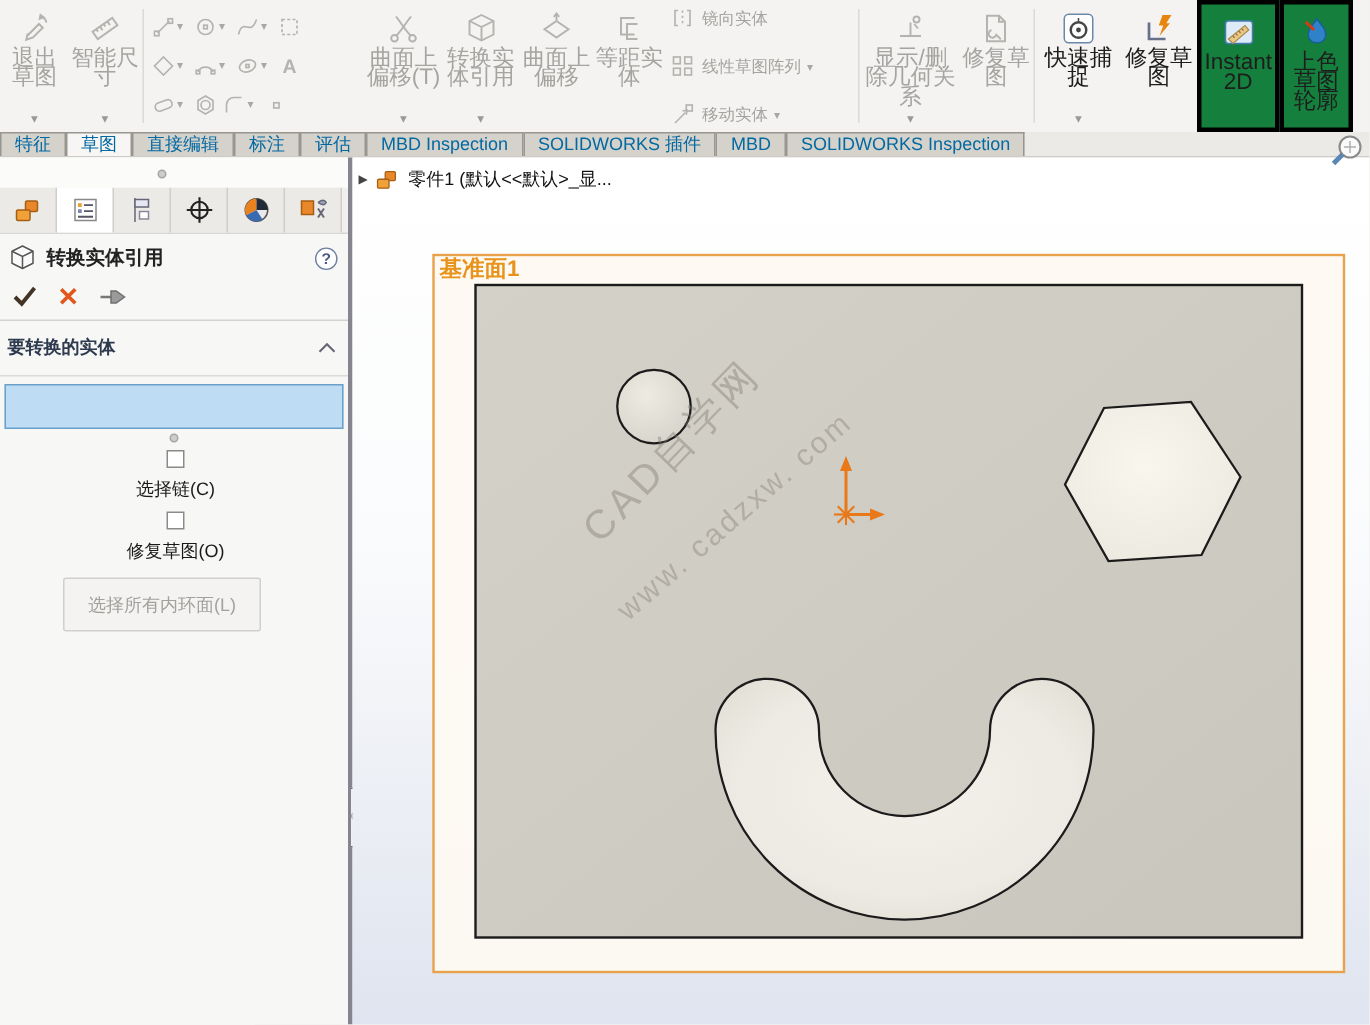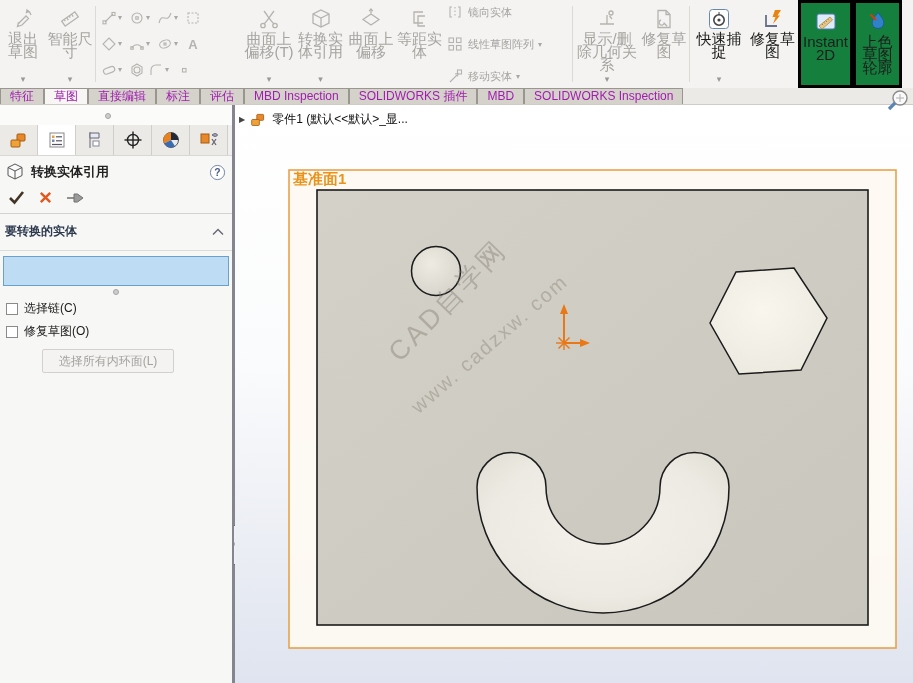--- a/index.html
+++ b/index.html
@@ -45,21 +45,21 @@
   .sg-glyph { fill:#b5b3b0; font-size:13px; font-weight:bold; }
 
   
   .tabstrip {
     position:absolute; top:88px; left:0; width:913px; height:17px;
     background:#eceae6; border-bottom:1px solid #cfccc7; display:flex; box-sizing:border-box;
   }
   .tab {
     font-size:12px; line-height:15px; padding:0 9px;
     background:#d5d2cc; border:1px solid #98968f; border-bottom:none;
-    color:#a21caf; white-space:nowrap; box-sizing:border-box;
+    color:#0369a1; white-space:nowrap; box-sizing:border-box;
   }
   .tab.active { background:#f7f6f4; }
 
   
   .main { position:absolute; top:105px; left:0; width:913px; height:578px; }
 
   
   .pm-panel { position:absolute; left:0; top:0; width:232px; height:578px; background:#f7f7f6; }
   .pm-topstrip { height:20px; background:#fbfbfa; position:relative; }
   .grip-dot { width:6px; height:6px; border-radius:50%; background:#cdcdcd; border:1px solid #a5a5a5; box-sizing:border-box; }
@@ -67,24 +67,24 @@
   .pm-tabs { display:flex; height:30px; background:#f1f0ee; border-bottom:1px solid #d8d7d4; }
   .pm-tab { width:38px; display:flex; align-items:center; justify-content:center; border-right:1px solid #cfcecb; background:#ebeae7; box-sizing:border-box; }
   .pm-tab.selected { background:#ffffff; }
   .pm-header { display:flex; align-items:center; padding:6px 6px 3px 5px; gap:6px; }
   .pm-title { font-weight:bold; font-size:13px; color:#222; flex:1; }
   .pm-actions { display:flex; gap:13px; padding:5px 8px 8px 8px; align-items:center; border-bottom:1px solid #d4d3d0; }
   .pm-section { display:flex; align-items:center; padding:9px 8px 10px 5px; border-bottom:1px solid #dcdbd8; }
   .pm-section-title { font-weight:bold; font-size:12px; color:#2e3b4e; flex:1; }
   .pm-selbox { margin:5px 3px 0 3px; height:30px; background:#bedcf3; border:1px solid #6aa0cc; box-sizing:border-box; }
   .pm-middot { display:flex; justify-content:center; padding:3px 0 2px 0; }
-  .pm-check { display:flex; align-items:center; gap:6px; padding:3px 4px; font-size:12px; color:#1a1a1a; margin-left:2px; }
+  .pm-check { display:flex; align-items:center; gap:6px; padding:3px 4px; font-size:12px; color:#1a1a1a; margin-left:2px;flex-direction:column; }
   .checkbox { width:12px; height:12px; background:#fff; border:1px solid #8a8a8a; box-sizing:border-box; }
   .pm-disabled-btn {
-    margin:6px 0 0 42px; width:132px; height:24px; font-size:12px; color:#a3a19e;
+    margin:6px 0 0 42px; width:132px; height:36px; font-size:12px; color:#a3a19e;
     background:#f4f3f1; border:1px solid #d1d0cd; border-radius:2px;
     display:flex; align-items:center; justify-content:center; box-sizing:border-box;
   }
 
   
   .v-divider { position:absolute; left:232px; top:0; width:3px; height:578px; background:#85858f; }
   .splitter-bump {
     position:absolute; left:234px; top:420px; width:8px; height:40px;
     background:#eef0f5; border:1px solid #6a6a75; border-left:none; box-sizing:border-box;
   }

